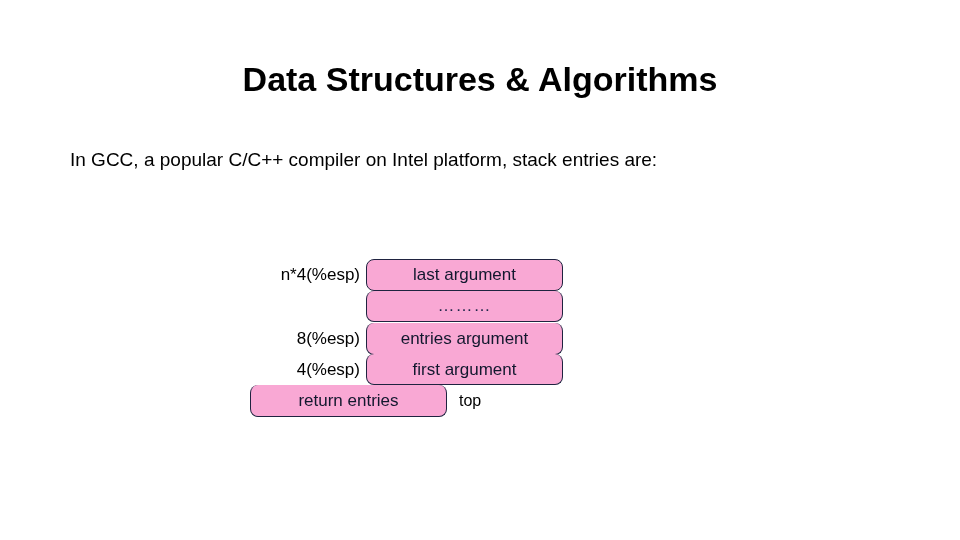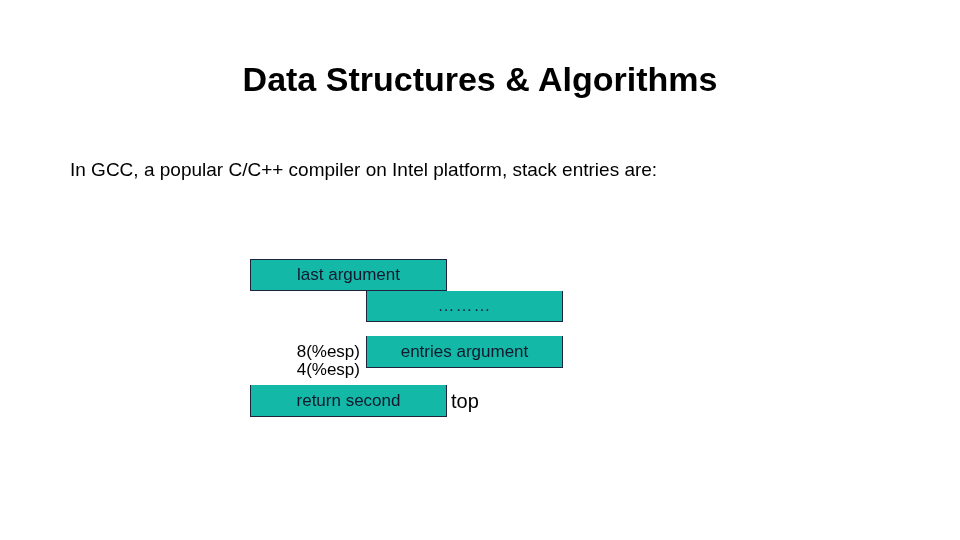--- a/index.html
+++ b/index.html
@@ -43,21 +43,20 @@
   .body-text {
     position: absolute;
     left: 70px;
     top: 147px;
     width: 800px;
     font-size: 19px;
     font-weight: normal;
     line-height: 26px;
     color: #000000;
     white-space: nowrap;
-    margin-top: 10px;
   }
 
   
   .stack-diagram {
     position: absolute;
     left: 250px;
     top: 259px;
     width: 420px;
     height: 165px;
   }
@@ -82,89 +81,92 @@
     font-size: 17px;
     line-height: 1;
     color: #000000;
     white-space: nowrap;
   }
 
   .stack-row-cell {
     width: 197px;
     flex: 0 0 197px;
     box-sizing: border-box;
-    background: #14b8a6;
+    background: #f9a8d4;
     border-left: 1px solid #1F2340;
     border-right: 1px solid #1F2340;
     border-bottom: 1px solid #1F2340;
     display: flex;
     align-items: center;
     justify-content: center;
     font-size: 17px;
     line-height: 1;
     color: #12182e;
     white-space: nowrap;
+    border-radius: 8px;
   }
 
   .stack-row:first-child .stack-row-cell {
     border-top: 1px solid #1F2340;
   }
 
   .stack-row-cell.is-ellipsis {
     font-size: 17px;
     letter-spacing: 1px;
     color: #1b2448;
   }
 
   .stack-row-note {
     flex: 1 1 auto;
     display: flex;
     align-items: center;
     justify-content: flex-start;
-    padding-left: 4px;
+    padding-left: 12px;
     box-sizing: border-box;
-    font-size: 20px;
+    font-size: 16px;
     line-height: 1;
     color: #000000;
     white-space: nowrap;
   }
 </style>
 </head>
 <body>
 
 <div class="slide">
 
   <div class="slide-title">Data Structures &amp; Algorithms</div>
 
   <div class="body-text">In GCC, a popular C/C++ compiler on Intel platform, stack entries are:</div>
 
   <div class="stack-diagram">
 
     <div class="stack-row" style="top:0px;">
+      <div class="stack-row-addr">n*4(%esp)</div>
       <div class="stack-row-cell">last argument</div>
       <div class="stack-row-note"></div>
     </div>
 
     <div class="stack-row" style="top:31.6px;">
       <div class="stack-row-addr"></div>
       <div class="stack-row-cell is-ellipsis">………</div>
       <div class="stack-row-note"></div>
     </div>
 
-    <div class="stack-row" style="top:77px;">
+    <div class="stack-row" style="top:64px;">
       <div class="stack-row-addr">8(%esp)</div>
       <div class="stack-row-cell">entries argument</div>
       <div class="stack-row-note"></div>
     </div>
 
     <div class="stack-row" style="top:94.8px;">
       <div class="stack-row-addr">4(%esp)</div>
+      <div class="stack-row-cell">first argument</div>
       <div class="stack-row-note"></div>
     </div>
 
     <div class="stack-row" style="top:126.4px;">
-      <div class="stack-row-cell">return second</div>
+      <div class="stack-row-cell">return entries</div>
       <div class="stack-row-note">top</div>
     </div>
 
   </div>
 
 </div>
 
 </body></html>

